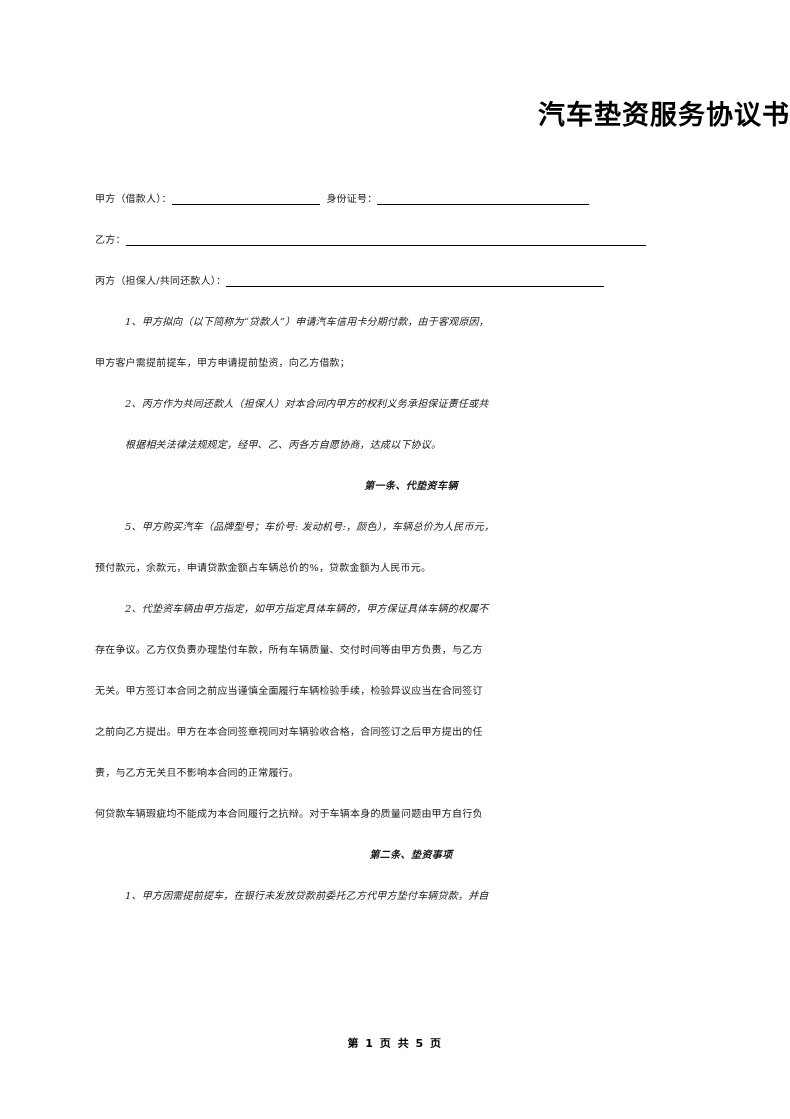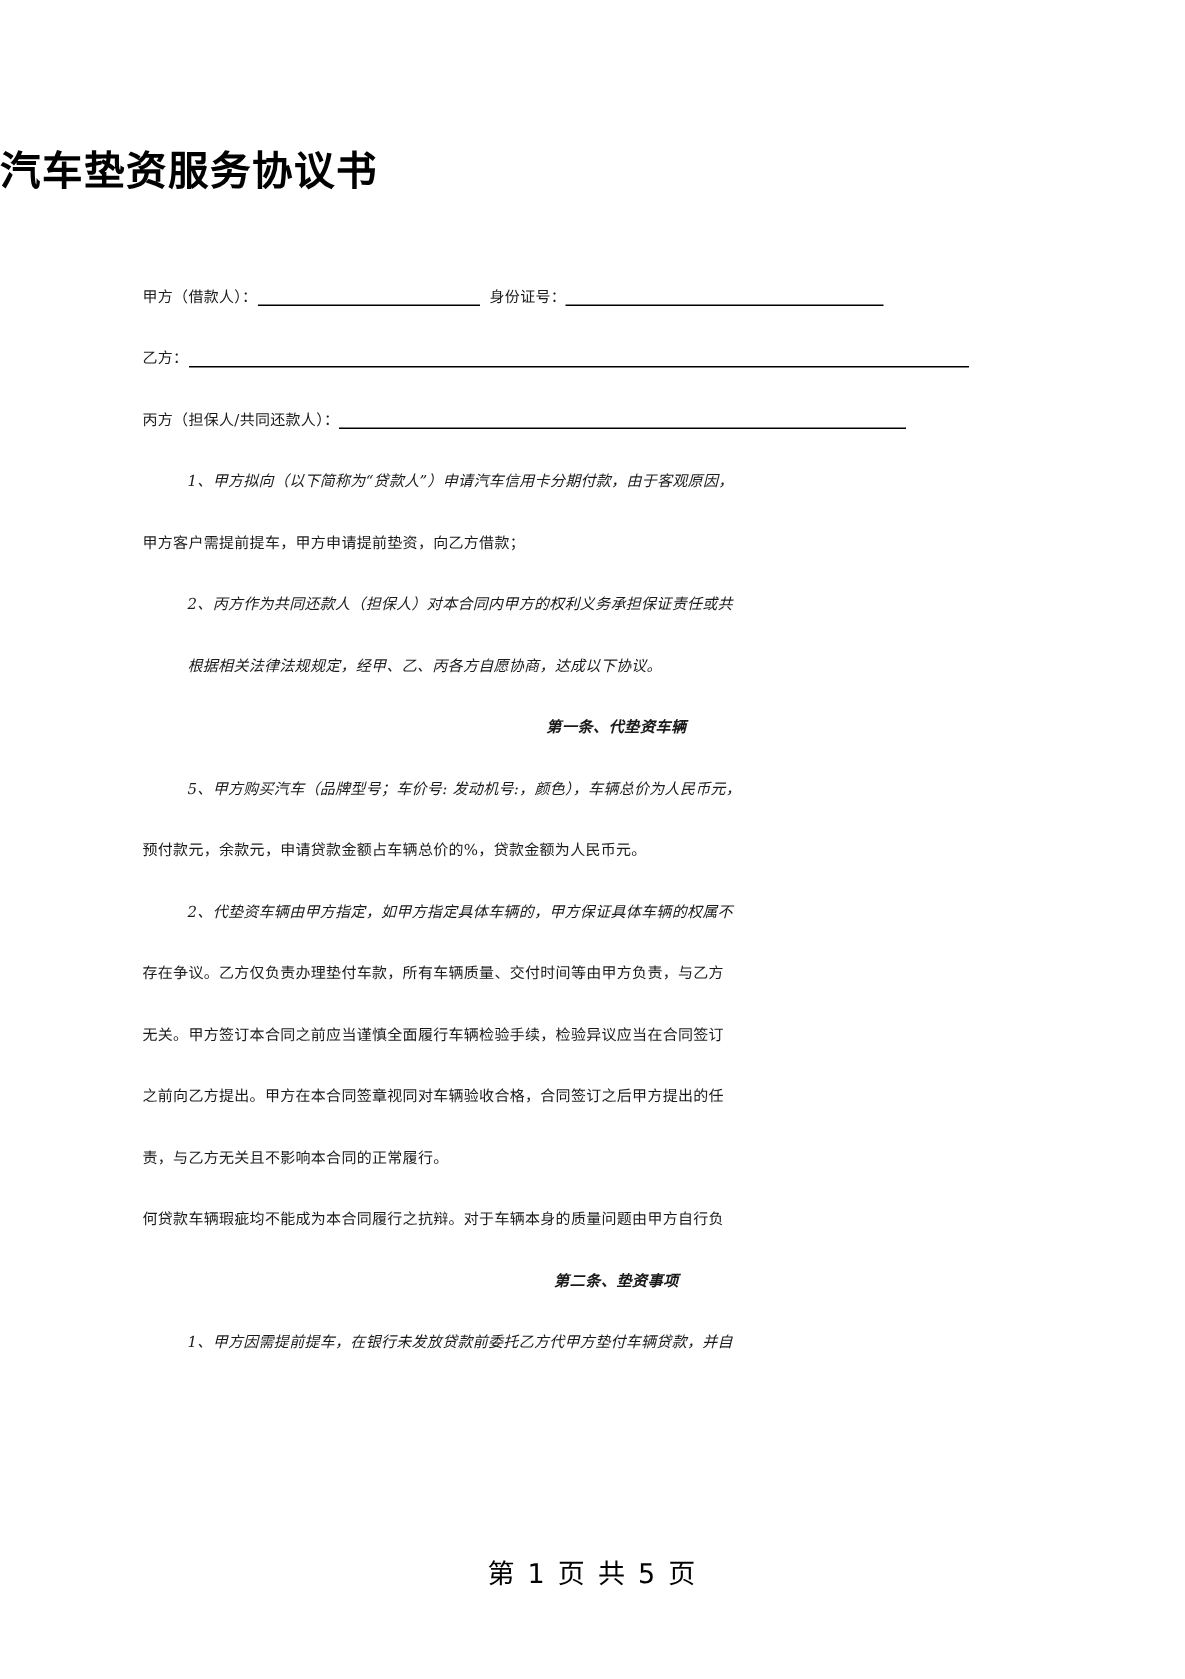--- a/index.html
+++ b/index.html
@@ -17,21 +17,21 @@
     color: #000000;
     font-family: "DejaVu Serif", "Liberation Serif", serif;
     box-sizing: border-box;
     overflow: hidden;
   }
   .doc-title {
     position: absolute;
     top: 96px;
     left: 0;
     width: 790px;
-    text-align: left;
+    text-align: right;
     font-family: "DejaVu Sans", "Liberation Sans", sans-serif;
     font-size: 27px;
     font-weight: 700;
     letter-spacing: 1px;
     line-height: 38px;
     color: #000000;
   }
   .body-block {
     position: absolute;
     top: 178px;
@@ -64,22 +64,22 @@
   .blank.w-mid   { width: 212px; }
   .blank.w-long  { width: 520px; }
   .blank.w-xlong { width: 378px; }
   .footer {
     position: absolute;
     left: 0;
     top: 1034px;
     width: 790px;
     text-align: center;
     font-family: "DejaVu Sans", "Liberation Sans", sans-serif;
-    font-size: 18px;
-    font-weight: 400;
+    font-size: 11px;
+    font-weight: 700;
     letter-spacing: 1.5px;
     color: #000000;
   }
 </style>
 </head>
 <body>
 
 <div class="page">
 
   <div class="doc-title">汽车垫资服务协议书</div>

